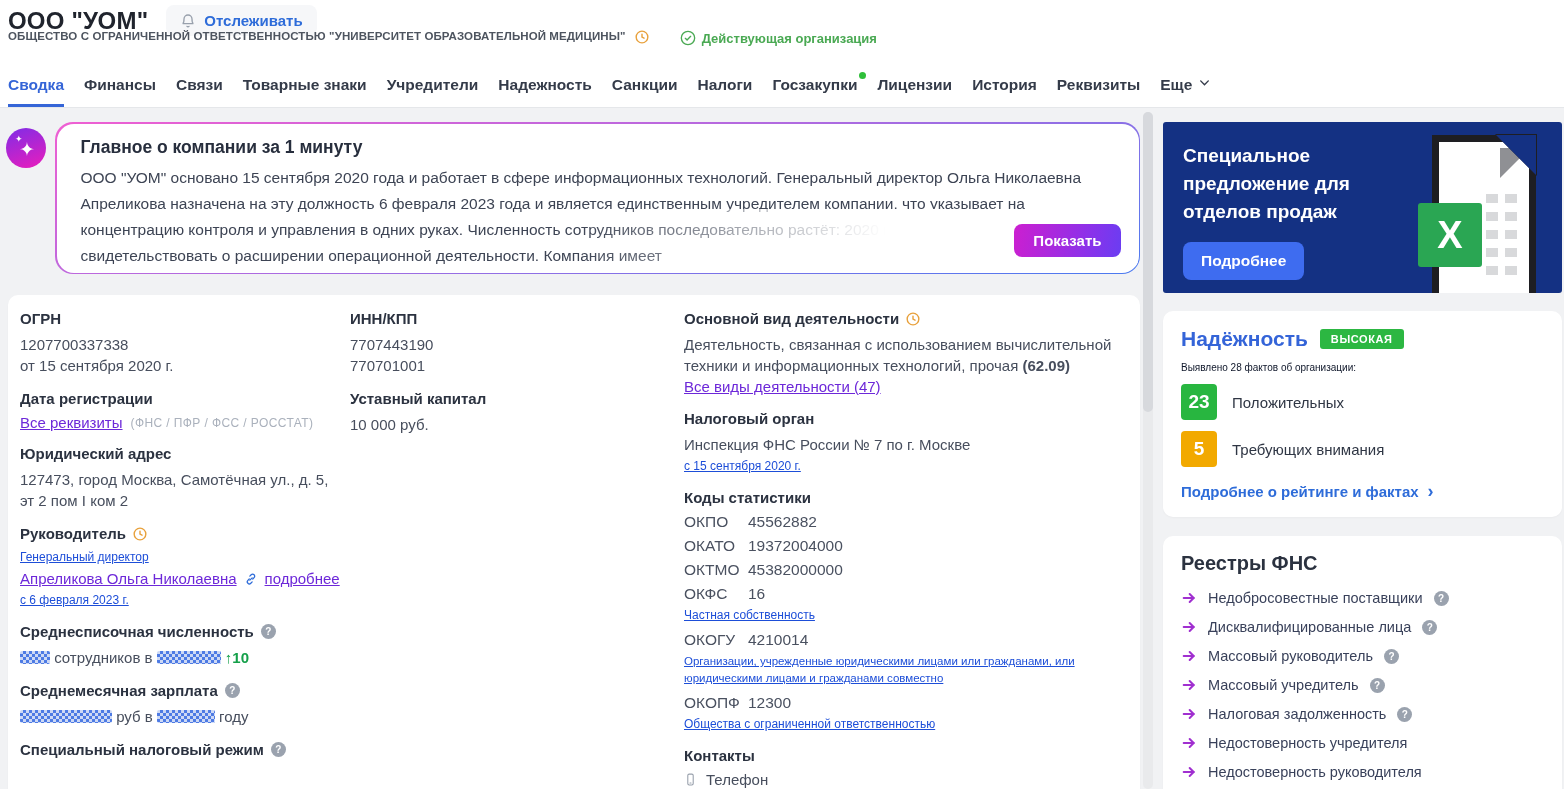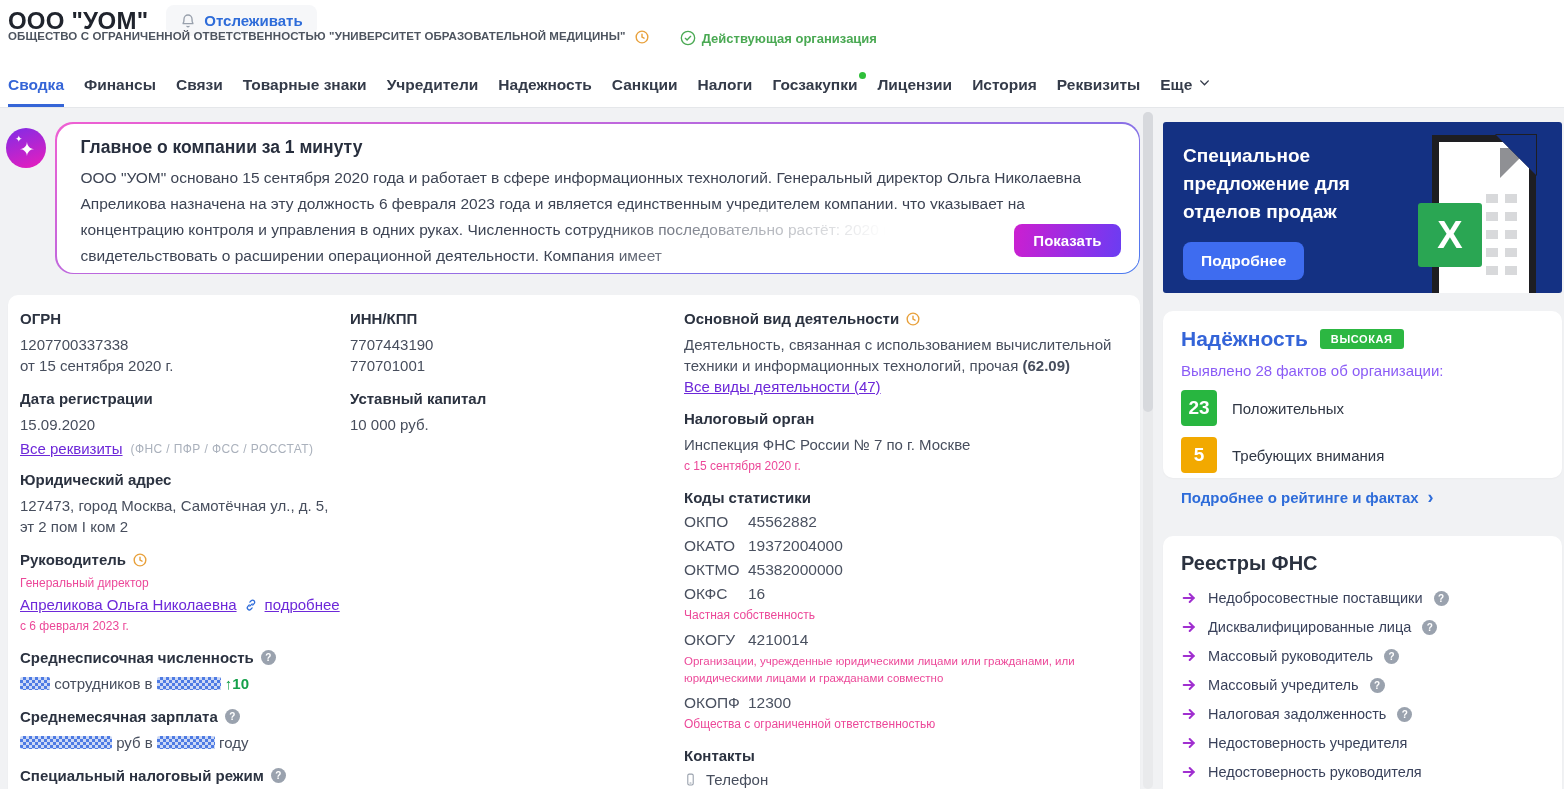--- a/index.html
+++ b/index.html
@@ -57,43 +57,43 @@
 
   
   .main-card { position:absolute; left:8px; top:295px; width:1132px; height:494px; background:#fff; border-radius:10px 10px 0 0; z-index:2; box-shadow:0 1px 2px rgba(0,0,0,.03); }
   .col { position:absolute; top:15px; }
   .col1 { left:12px; width:322px; }
   .col2 { left:342px; width:320px; }
   .col3 { left:676px; width:450px; }
   .fblock { margin-bottom:14px; }
   .flabel { font-size:15px; font-weight:800; color:#2b3240; margin-bottom:7px; display:flex; align-items:center; gap:7px; }
   .fval { font-size:15px; color:#474e5d; line-height:21px; }
-  .small-gray { font-size:12px; color:#ec4899; line-height:17px; }
+  .small-gray { font-size:12px; color:#1d4ed8; line-height:17px;text-decoration:underline; }
   .blue-link { color:#6d28d9; font-size:15px; cursor:pointer;text-decoration:underline; }
   .note-light { font-size:12px; color:#aab1bc; letter-spacing:.4px; }
   .qicon { width:15px; height:15px; border-radius:50%; background:#9aa2ae; color:#fff; font-size:10px; font-weight:700;
            display:inline-flex; align-items:center; justify-content:center; cursor:pointer; flex:0 0 auto; }
   .mask { display:inline-block; height:13px; border-radius:2px; vertical-align:-1px; background-color:#cdd9f5;
           background-image:repeating-conic-gradient(#4e7be4 0% 25%, transparent 0% 50%); background-size:6px 6px; }
   .w30{width:30px}.w58{width:58px}.w64{width:64px}.w92{width:92px}
   .growth { color:#15a04a; font-weight:700; }
   .code-row { display:flex; font-size:15.5px; color:#4a5160; margin:0 0 6px 0; }
   .code-name { width:64px; flex:0 0 auto; }
   .code-note { margin:-2px 0 7px 0; }
   .phone-label-row { display:flex; align-items:center; gap:9px; margin-bottom:10px; font-size:15px; color:#474e5d; }
 
   .scrollbar { position:absolute; left:1143px; top:112px; width:10px; height:677px; background:#e9eaec; border-radius:5px; z-index:1; }
   .scroll-thumb { position:absolute; left:0; top:0; width:10px; height:300px; background:#d7d9dd; border-radius:5px; }
 
   
-  .rel-card { position:absolute; left:1163px; top:311px; width:399px; height:167px; background:#fff; border-radius:10px; padding:16px 18px; box-shadow:0 1px 2px rgba(0,0,0,.03); }
+  .rel-card { position:absolute; left:1163px; top:311px; width:399px; height:206px; background:#fff; border-radius:10px; padding:16px 18px; box-shadow:0 1px 2px rgba(0,0,0,.03); }
   .rel-title-row { display:flex; align-items:center; gap:12px; }
   .rel-title { font-size:21px; font-weight:800; color:#3464d8; }
   .rel-badge { background:#2cb742; color:#fff; font-size:11px; font-weight:800; letter-spacing:.6px; border-radius:3px; padding:4px 11px; }
-  .rel-intro { margin-top:11px; font-size:15px; color:#8b5cf6; }
+  .rel-intro { margin-top:11px; font-size:10px; color:#0f172a; }
   .fact-row { display:flex; align-items:center; gap:15px; margin-top:11px; }
   .fact-sq { width:36px; height:36px; border-radius:4px; color:#fff; font-size:19px; font-weight:800; display:flex; align-items:center; justify-content:center; }
   .fact-sq.green { background:#28b640; }
   .fact-sq.amber { background:#f2a900; }
   .fact-label { font-size:15px; color:#2f3644; }
   .rel-link { display:flex; align-items:center; gap:9px; margin-top:15px; font-size:15px; font-weight:600; color:#2e6cd9; cursor:pointer; }
   .rel-link .chev { font-size:18px; line-height:1; }
 
   
   .reg-card { position:absolute; left:1163px; top:536px; width:399px; height:253px; background:#fff; border-radius:10px 10px 0 0; padding:16px 18px; box-shadow:0 1px 2px rgba(0,0,0,.03); }
@@ -202,21 +202,20 @@
 <div class="main-card">
 
   <div class="col col1">
     <div class="fblock">
       <div class="flabel">ОГРН</div>
       <div class="fval">1207700337338</div>
       <div class="fval">от 15 сентября 2020 г.</div>
     </div>
     <div class="fblock">
       <div class="flabel">Дата регистрации</div>
-      <div class="fval">15.09.2020</div>
       <div style="margin-top:5px; display:flex; align-items:center; gap:8px;">
         <a class="blue-link">Все реквизиты</a>
         <span class="note-light">(ФНС / ПФР / ФСС / РОССТАТ)</span>
       </div>
     </div>
     <div class="fblock">
       <div class="flabel">Юридический адрес</div>
       <div class="fval">127473, город Москва, Самотёчная ул., д. 5, эт 2 пом I ком 2</div>
     </div>
     <div class="fblock">

